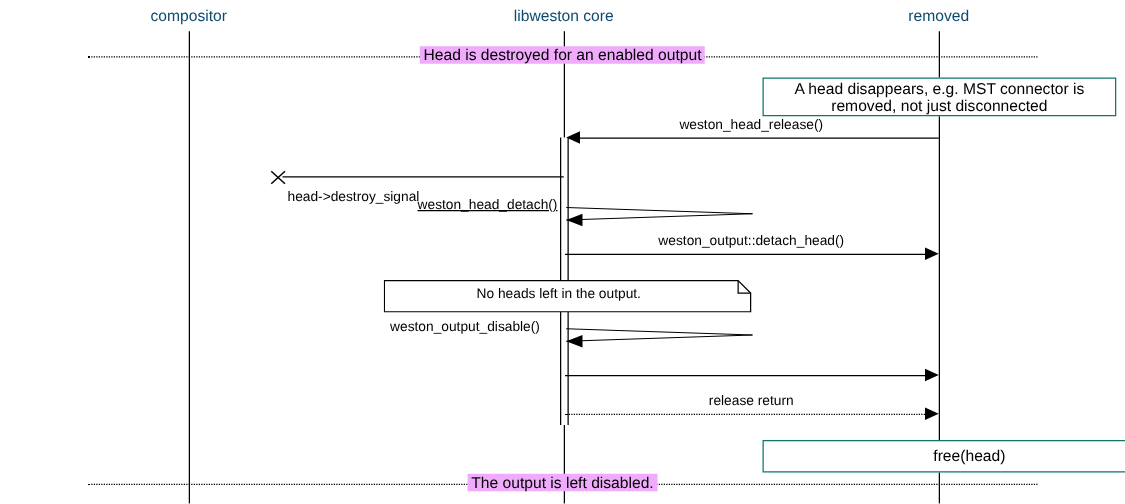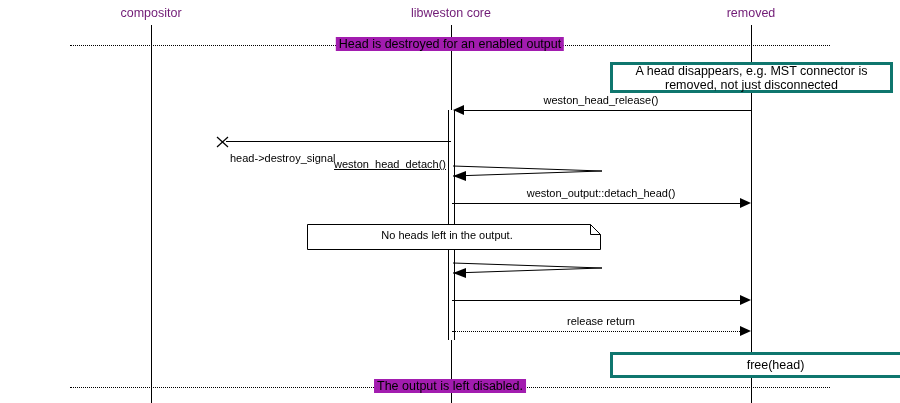--- a/index.html
+++ b/index.html
@@ -15,21 +15,21 @@
     font-family: "Liberation Sans", sans-serif;
     font-size: 12px;
     color: #000000;
     overflow: hidden;
   }
   .lifeline-head {
     position: absolute;
     transform: translateX(-50%);
     white-space: nowrap;
     font-size: 12.5px;
-    color: #701a75;
+    color: #0c4a6e;
     text-align: center;
   }
   .lifeline-line {
     position: absolute;
     width: 1px;
     background: #000000;
   }
   .activation {
     position: absolute;
     border-left: 1px solid #000;
@@ -45,21 +45,21 @@
   .divider .dline {
     position: absolute;
     top: 0;
     height: 0;
     border-top: 1px dotted #000;
   }
   .divider .dlabel {
     position: absolute;
     top: -8px;
     transform: translateX(-50%);
-    background: #a21caf;
+    background: #f0abfc;
     padding: 0 3px;
     white-space: nowrap;
     font-size: 12.5px;
   }
   .msg-line {
     position: absolute;
     height: 0;
     border-top: 1px solid #000;
   }
   .msg-line.dotted {
@@ -86,21 +86,21 @@
     background: transparent;
     font-size: 11px;
     padding: 0 2px;
   }
   .msg-label.rightal {
     transform: none;
     margin-top: 27px;
   }
   .note-box {
     position: absolute;
-    border: 3px solid #0f766e;
+    border: 1px solid #0f766e;
     background: #ffffff;
     box-sizing: border-box;
     display: flex;
     align-items: center;
     justify-content: center;
     text-align: center;
     font-size: 12.5px;
     line-height: 14px;
     padding: 1px 4px;
   }
@@ -172,20 +172,21 @@
   </div>
   <div class="msg-label" style="left:447px; top:229px;">No heads left in the output.</div>
 
   <div class="selfspike" style="left:451px; top:255px;">
     <svg width="160" height="28" viewBox="0 0 160 28">
       <line x1="2" y1="8" x2="151" y2="13" stroke="#000" stroke-width="1"></line>
       <line x1="151" y1="13" x2="2" y2="18" stroke="#000" stroke-width="1"></line>
       <polygon points="2,18 15,13 15,23" fill="#000"></polygon>
     </svg>
   </div>
+  <div class="msg-label" style="left:372px; top:256px;">weston_output_disable()</div>
 
   <div class="msg-line" style="left:452px; top:300px; width:292px;"></div>
   <div class="arrowhead-right" style="left:740px; top:295px;"></div>
 
   <div class="msg-line dotted" style="left:452px; top:331px; width:292px;"></div>
   <div class="arrowhead-right" style="left:740px; top:326px;"></div>
   <div class="msg-label" style="left:601px; top:315px;">release return</div>
 
   <div class="note-box" style="left:610px; top:352px; width:331px; height:26px;">
     <span>free(head)</span>

